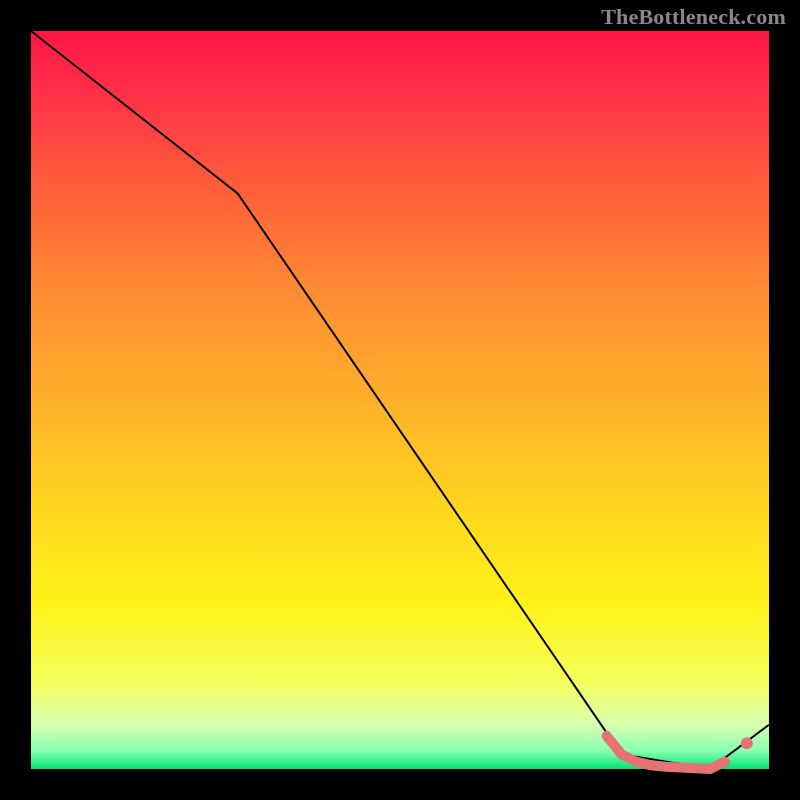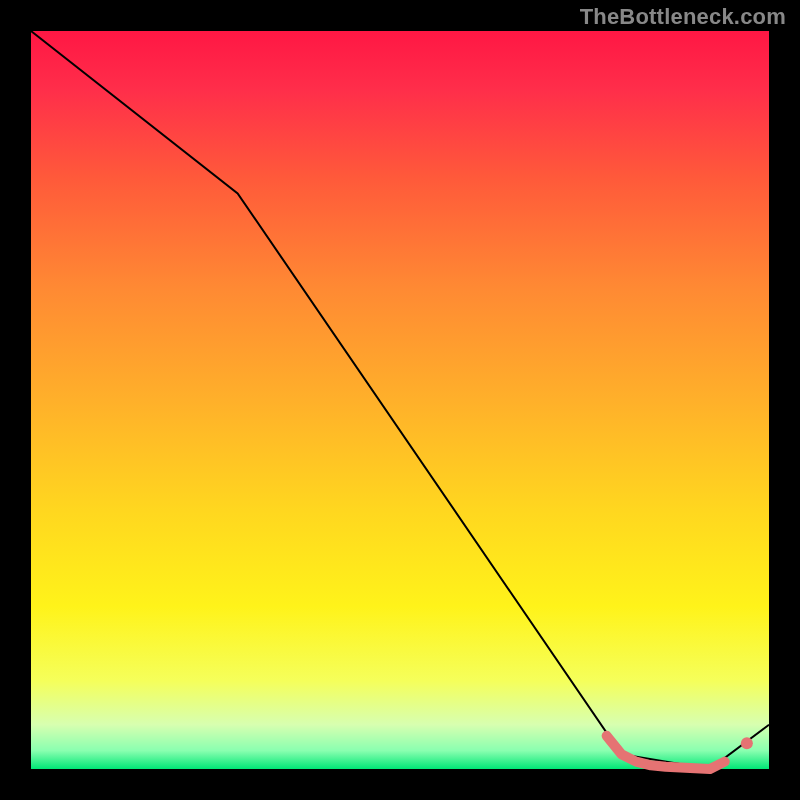--- a/index.html
+++ b/index.html
@@ -9,20 +9,21 @@
     height: 800px;
     background: #000;
     font-family: Arial, Helvetica, sans-serif;
     overflow: hidden;
   }
   .frame {
     width: 800px;
     height: 800px;
     background: #000;
     position: relative;
+    font-family: Liberation Serif, serif;
   }
   .attribution {
     position: absolute;
     top: 4px;
     right: 14px;
     color: #888;
     font-size: 22px;
     font-weight: 600;
     letter-spacing: 0.2px;
   }

